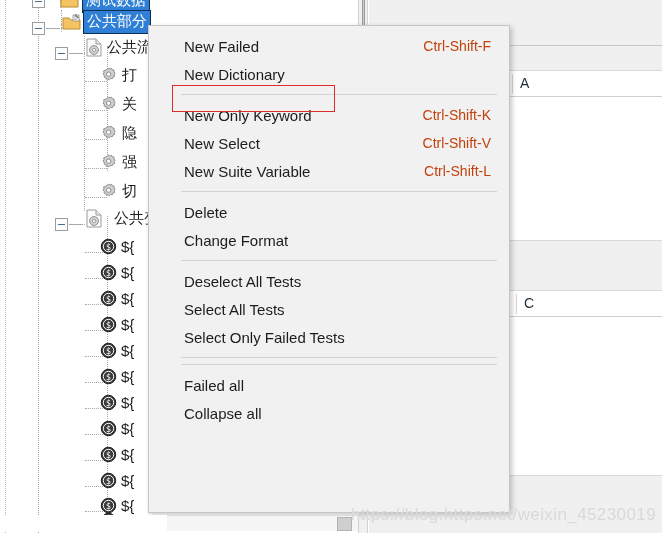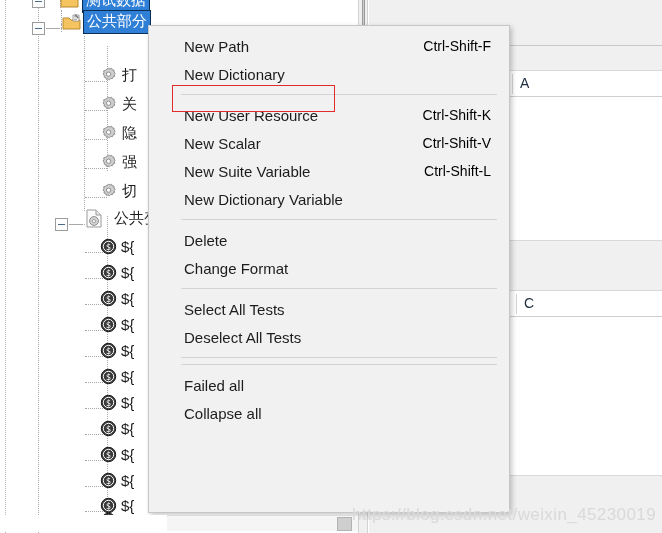--- a/index.html
+++ b/index.html
@@ -176,21 +176,21 @@
     font-size: 15px;
     color: #1c1c1c;
     white-space: nowrap;
     cursor: default;
   }
   .mi .lbl { flex: 0 0 auto; }
   .mi .accel {
     position: absolute;
     right: 18px;
     font-size: 14px;
-    color: #000000;
+    color: #c2410c;
   }
   .mi-sep {
     height: 1px;
     background: #d3d3d3;
     margin: 6px 12px 6px 32px;
   }
   .highlight-box {
     position: absolute;
     left: 172px; top: 85px;
     width: 163px; height: 27px;
@@ -276,20 +276,34 @@
         <svg width="19" height="17" viewBox="0 0 19 17">
           <path d="M1 4 L7 4 L9 6 L18 6 L18 15 L1 15 Z" fill="#f5c460" stroke="#b98a2e" stroke-width="1"></path>
           <path d="M11 1 L17 1 L17 7 L11 7 Z" fill="#ffffff" stroke="#8a8a8a" stroke-width="0.8"></path>
           <path d="M12 2.5 L16 2.5 M12 4 L16 4 M12 5.5 L15 5.5" stroke="#9a9a9a" stroke-width="0.7"></path>
           <path d="M13 0.5 L16.5 4" stroke="#777" stroke-width="1.3"></path>
         </svg>
       </span>
       <span class="node-label selected" style="margin-left:3px;">公共部分</span>
     </div>
 
+    <div class="tree-row" style="top:32px; left:0;">
+      <div class="guide-h" style="left:62px; top:21px; width:20px;"></div>
+      <div class="expander" style="left:55px; top:15px;"></div>
+      <div class="guide-h" style="left:69px; top:21px; width:16px;"></div>
+      <span class="icn icn-gearfile" style="margin-left:85px;">
+        <svg width="18" height="19" viewBox="0 0 18 19">
+          <path d="M2 1 L11 1 L16 6 L16 18 L2 18 Z" fill="#fbfbfb" stroke="#9b9b9b" stroke-width="1"></path>
+          <path d="M11 1 L11 6 L16 6" fill="#e7e7e7" stroke="#9b9b9b" stroke-width="1"></path>
+          <circle cx="9" cy="12" r="4.4" fill="#d3d3d3" stroke="#8e8e8e" stroke-width="1"></circle>
+          <circle cx="9" cy="12" r="1.6" fill="#fbfbfb" stroke="#8e8e8e" stroke-width="0.8"></circle>
+        </svg>
+      </span>
+      <span class="node-label" style="margin-left:4px;">公共流</span>
+    </div>
 
     <div class="tree-row" style="top:60px; left:0;">
       <div class="guide-h" style="left:85px; top:21px; width:22px;"></div>
       <span class="icn icn-gear" style="margin-left:100px;">
         <svg width="17" height="17" viewBox="0 0 17 17">
           <path d="M8.5 1.3 L10 2 L11.6 1.3 L12.4 2.9 L14.1 3.2 L13.9 5 L15.2 6.2 L14.2 7.6 L14.7 9.3 L13 9.9 L12.5 11.6 L10.7 11.5 L9.4 12.8 L8 11.9 L6.3 12.3 L5.8 10.6 L4.1 10 L4.3 8.2 L3 7 L4 5.6 L3.6 3.9 L5.3 3.4 Z" fill="#cfcfcf" stroke="#8e8e8e" stroke-width="1"></path>
           <circle cx="8.6" cy="7.2" r="2.2" fill="#fafafa" stroke="#8e8e8e" stroke-width="1"></circle>
         </svg>
       </span>
       <span class="node-label" style="margin-left:5px;">打</span>
@@ -506,68 +520,68 @@
         <span class="col-head" style="left:155px;">C</span>
       </div>
     </div>
 
     <div class="hr-line" style="left:0; top:240px; width:293px;"></div>
     <div class="hr-line" style="left:0; top:475px; width:293px;"></div>
   </div>
 
   <div class="ctx-menu">
     <div class="mi">
-      <span class="lbl">New Path</span>
+      <span class="lbl">New Failed</span>
       <span class="accel">Ctrl-Shift-F</span>
     </div>
     <div class="mi">
       <span class="lbl">New Dictionary</span>
     </div>
     <div class="mi-sep"></div>
     <div class="mi">
-      <span class="lbl">New User Resource</span>
+      <span class="lbl">New Only Keyword</span>
       <span class="accel">Ctrl-Shift-K</span>
     </div>
     <div class="mi">
-      <span class="lbl">New Scalar</span>
+      <span class="lbl">New Select</span>
       <span class="accel">Ctrl-Shift-V</span>
     </div>
     <div class="mi">
       <span class="lbl">New Suite Variable</span>
       <span class="accel">Ctrl-Shift-L</span>
     </div>
-    <div class="mi">
-      <span class="lbl">New Dictionary Variable</span>
-    </div>
     <div class="mi-sep"></div>
     <div class="mi">
       <span class="lbl">Delete</span>
     </div>
     <div class="mi">
       <span class="lbl">Change Format</span>
     </div>
     <div class="mi-sep"></div>
     <div class="mi">
+      <span class="lbl">Deselect All Tests</span>
+    </div>
+    <div class="mi">
       <span class="lbl">Select All Tests</span>
     </div>
     <div class="mi">
-      <span class="lbl">Deselect All Tests</span>
+      <span class="lbl">Select Only Failed Tests</span>
     </div>
     <div class="mi-sep"></div>
     <div class="mi-sep"></div>
     <div class="mi">
       <span class="lbl">Failed all</span>
     </div>
     <div class="mi">
       <span class="lbl">Collapse all</span>
     </div>
   </div>
 
   <div class="highlight-box"></div>
 
   <div class="hscroll-left-track"></div>
   <div class="hscroll">
     <div class="thumb"></div>
   </div>
 
-  <div class="watermark">https://blog.csdn.net/weixin_45230019</div>
+  <div class="watermark">https://blog.https.net/weixin_45230019</div>
 
 </div>
 
 </body></html>

